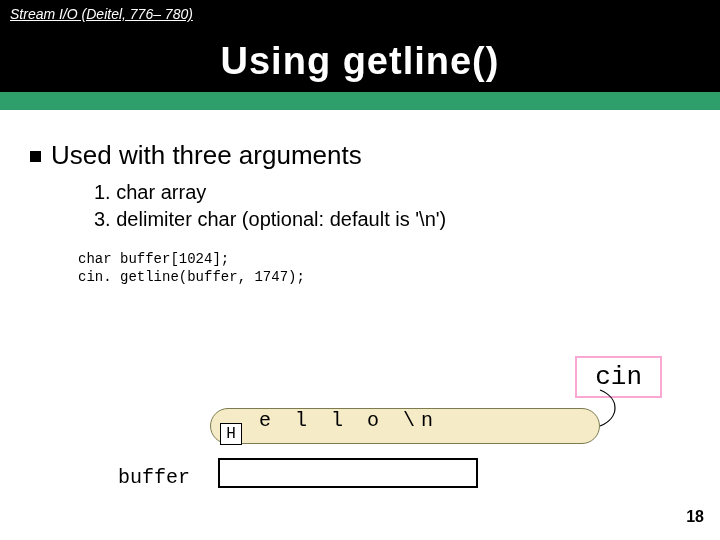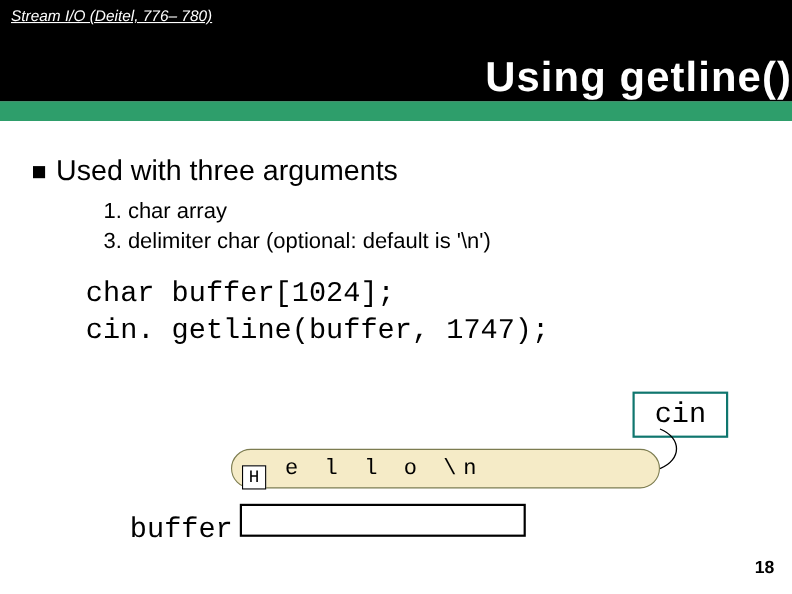--- a/index.html
+++ b/index.html
@@ -20,22 +20,22 @@
   }
   .breadcrumb {
     font-size: 14px;
     text-decoration: underline;
     padding-left: 10px;
     font-style: italic;
   }
   .title {
     font-size: 38px;
     font-weight: bold;
-    text-align: right;
-    margin-top: 28px;
+    text-align: center;
+    margin-top: 18px;
     letter-spacing: 1px;
     font-family: Arial Black, Arial, sans-serif;
   }
   .green-bar {
     background: #2e9e6b;
     height: 18px;
     width: 100%;
     margin-top: 0;
   }
   .content {
@@ -55,46 +55,46 @@
   }
   .sub-list {
     margin-left: 64px;
     font-size: 20px;
     line-height: 1.35;
   }
   .sub-list li { list-style: none; }
   .code-block {
     margin: 18px 0 0 48px;
     font-family: "Courier New", monospace;
-    font-size: 26px;
+    font-size: 14px;
     line-height: 1.25;
   }
   .cin-box {
     position: absolute;
     right: 58px;
     top: 356px;
-    border: 2px solid #0f766e;
+    border: 2px solid #f9a8d4;
     padding: 4px 18px;
     font-family: "Courier New", monospace;
     font-size: 26px;
     background: #fff;
   }
   .stream-oval {
     position: absolute;
     left: 210px;
     top: 408px;
     width: 390px;
     height: 36px;
     background: #f5ebc7;
     border: 1.5px solid #7c7c50;
     border-radius: 18px;
     font-family: "Courier New", monospace;
     font-size: 20px;
     display: flex;
-    align-items: center;
+    align-items: flex-start;
     padding-left: 12px;
     letter-spacing: 6px;
   }
   .h-box {
     position: absolute;
     left: 220px;
     top: 423px;
     width: 22px;
     height: 22px;
     border: 1.5px solid #000;
@@ -102,21 +102,21 @@
     font-family: "Courier New", monospace;
     font-size: 16px;
     text-align: center;
     line-height: 20px;
   }
   .buffer-label {
     position: absolute;
     left: 118px;
     top: 466px;
     font-family: "Courier New", monospace;
-    font-size: 26px;
+    font-size: 20px;
   }
   .buffer-box {
     position: absolute;
     left: 218px;
     top: 458px;
     width: 260px;
     height: 30px;
     border: 2px solid #000;
     background: #fff;
   }

